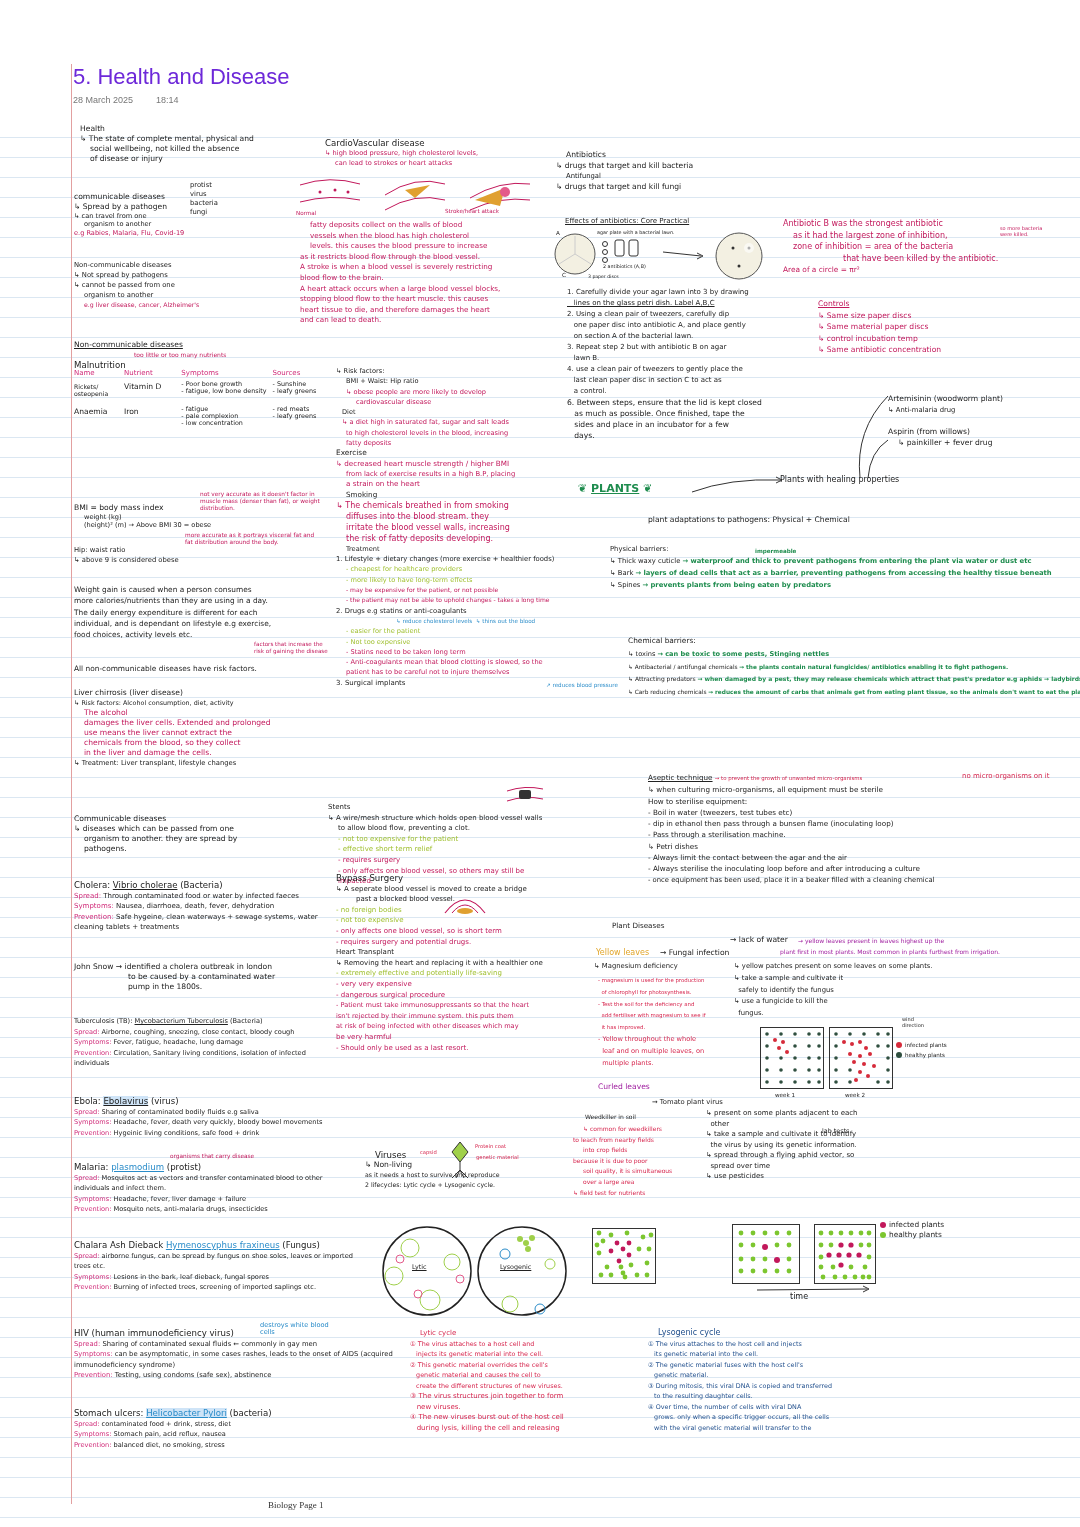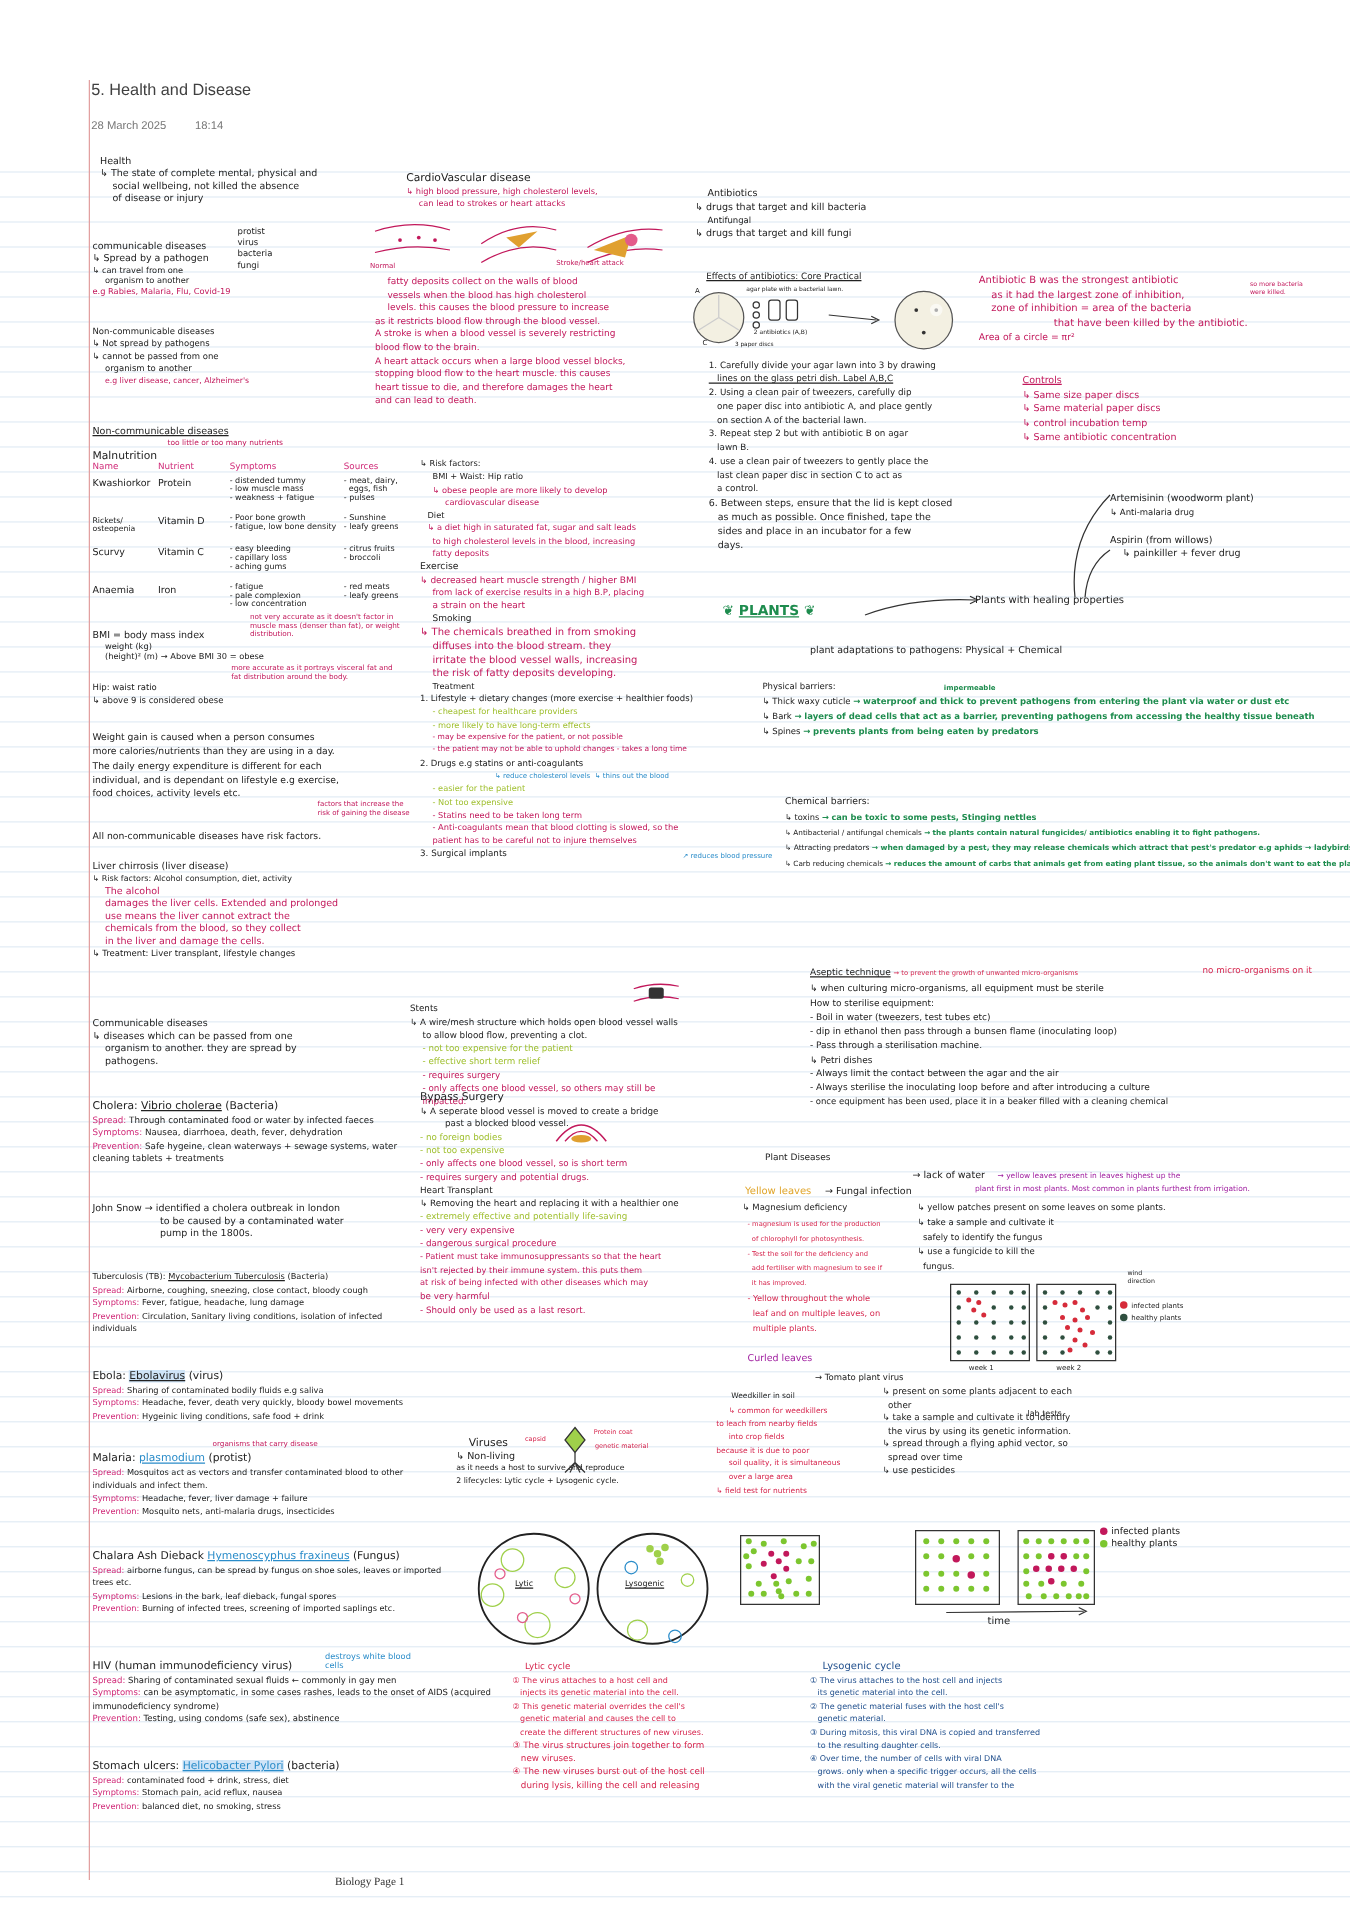--- a/index.html
+++ b/index.html
@@ -5,21 +5,21 @@
   html,body{margin:0;padding:0;}
   body{
     width:1080px;height:1527px;position:relative;overflow:hidden;
     background-color:#fff;
     background-image:repeating-linear-gradient(to bottom, transparent 0px, transparent 19px, #dbe7f2 19px, #dbe7f2 20px);
     background-position:0 118px;
     font-family:"DejaVu Sans",sans-serif;color:#222;
   }
   .top-white{position:absolute;left:0;top:0;width:1080px;height:118px;background:#fff;}
   .margin-line{position:absolute;left:71px;top:64px;width:1px;height:1440px;background:#e2a0a0;}
-  .title{position:absolute;left:73px;top:64px;font-family:"Liberation Sans",sans-serif;font-size:13px;color:#404040;}
+  .title{position:absolute;left:73px;top:64px;font-family:"Liberation Sans",sans-serif;font-size:22px;color:#6d28d9;}
   .date{position:absolute;left:73px;top:95px;font-family:"Liberation Sans",sans-serif;font-size:9px;color:#777;}
   .time{position:absolute;left:156px;top:95px;font-family:"Liberation Sans",sans-serif;font-size:9px;color:#777;}
   .footer{position:absolute;left:268px;top:1500px;font-family:"Liberation Serif",serif;font-size:9px;color:#333;}
   .block{position:absolute;font-size:7.6px;line-height:10px;font-family:"DejaVu Sans",sans-serif;}
   .block .l{display:block;white-space:nowrap;}
   .k{color:#222;}
   .p{color:#c2185b;}
   .r{color:#d6254d;}
   .g{color:#1e8c4e;font-weight:bold;}
   .y{color:#9fbf2e;}
@@ -88,45 +88,26 @@
   <span class="l h">Malnutrition</span>
   <table class="mal">
     <tbody>
         <tr>
       <th>Name</th>
       <th>Nutrient</th>
       <th style="padding-left:14px;">Symptoms</th>
       <th>Sources</th>
     </tr>
     <tr class="row">
-      <td class="nm">Kwashiorkor</td>
-      <td class="nu">Protein</td>
-      <td style="white-space:pre;padding-left:14px;">- distended tummy
-- low muscle mass
-- weakness + fatigue</td>
-      <td style="white-space:pre;">- meat, dairy,
-  eggs, fish
-- pulses</td>
-    </tr>
-    <tr class="row">
       <td class="nm" style="font-size:6.2px;width:44px;white-space:normal;">Rickets/ osteopenia</td>
       <td class="nu">Vitamin D</td>
       <td style="white-space:pre;padding-left:14px;">- Poor bone growth
 - fatigue, low bone density</td>
       <td style="white-space:pre;">- Sunshine
 - leafy greens</td>
-    </tr>
-    <tr class="row">
-      <td class="nm">Scurvy</td>
-      <td class="nu">Vitamin C</td>
-      <td style="white-space:pre;padding-left:14px;">- easy bleeding
-- capillary loss
-- aching gums</td>
-      <td style="white-space:pre;">- citrus fruits
-- broccoli</td>
     </tr>
     <tr class="row">
       <td class="nm">Anaemia</td>
       <td class="nu">Iron</td>
       <td style="white-space:pre;padding-left:14px;">- fatigue
 - pale complexion
 - low concentration</td>
       <td style="white-space:pre;">- red meats
 - leafy greens</td>
     </tr>

